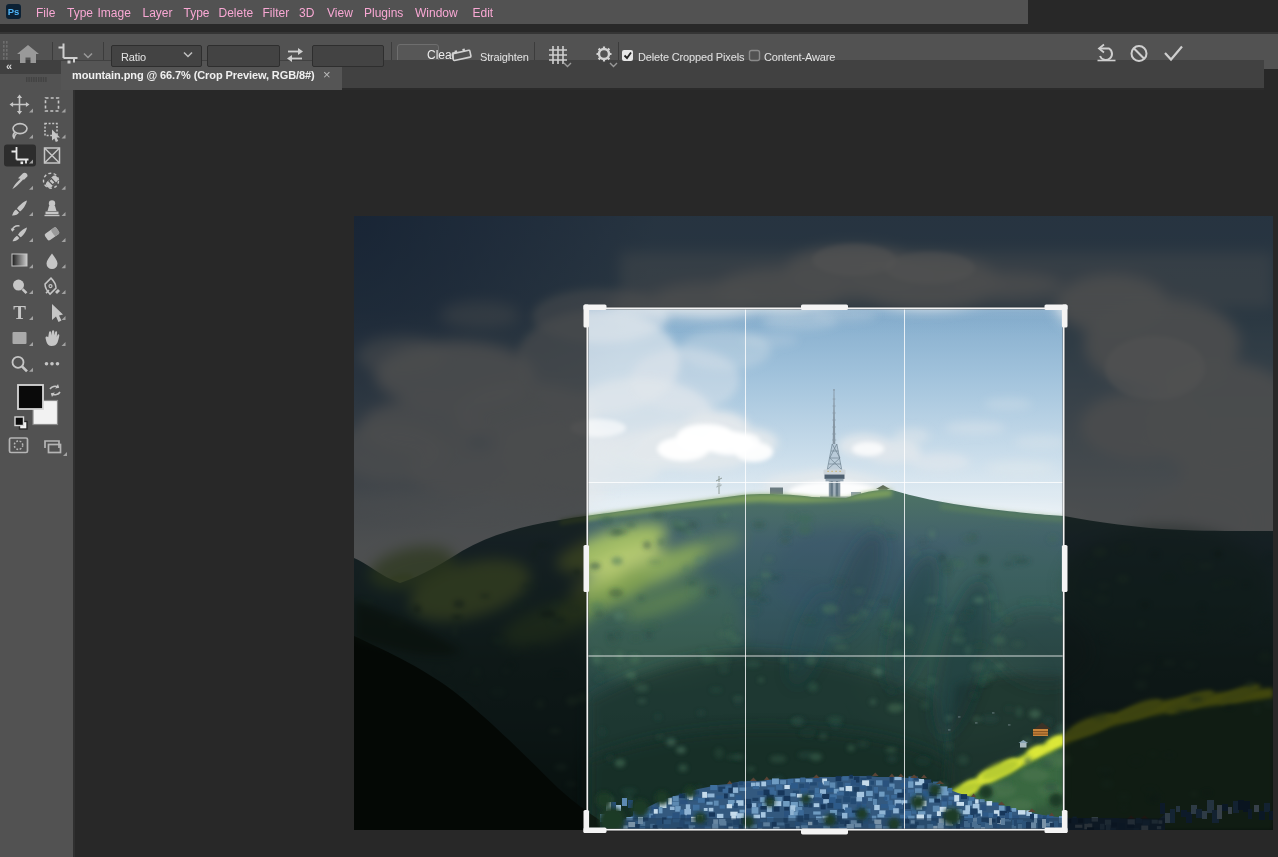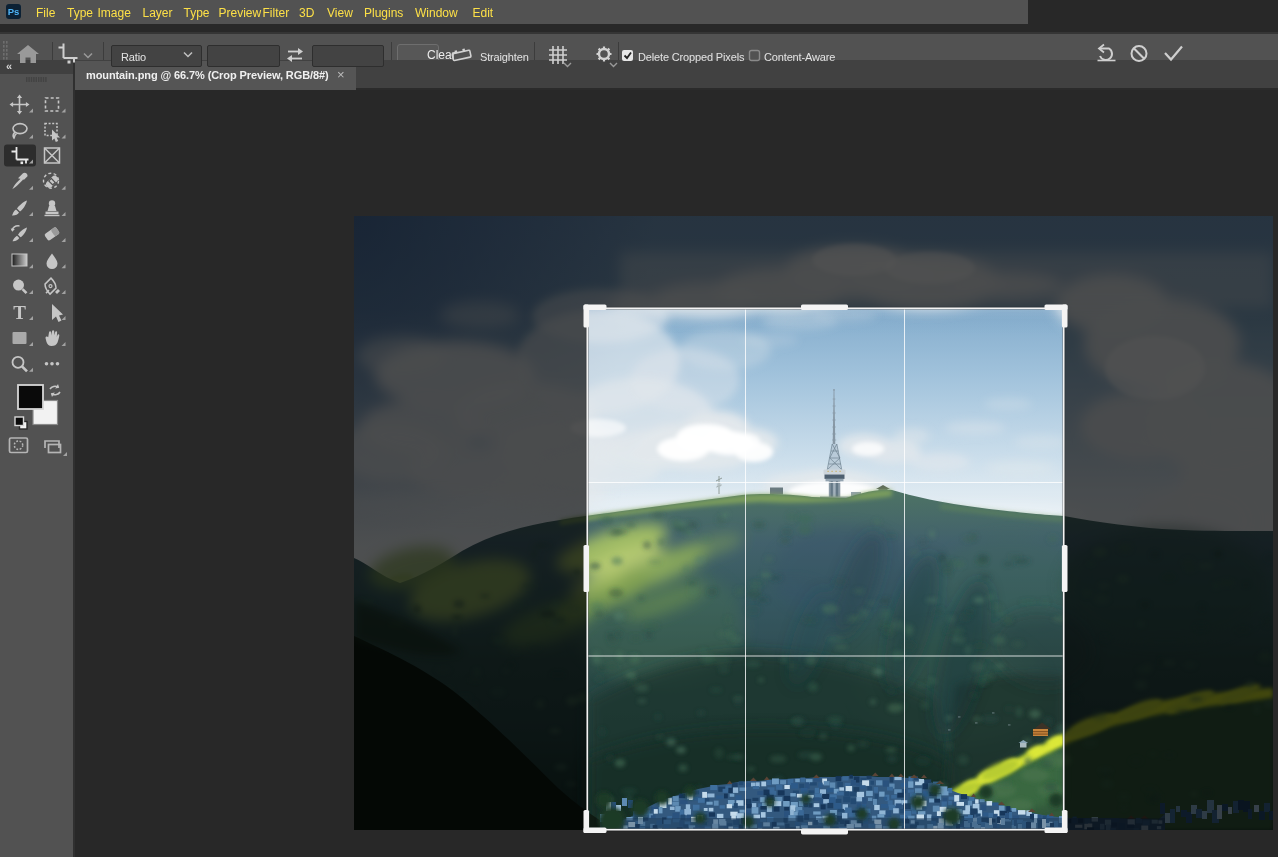--- a/index.html
+++ b/index.html
@@ -2,51 +2,51 @@
 <html><head>
 <meta charset="utf-8">
 <style>
   * { margin:0; padding:0; box-sizing:border-box; }
   html,body { width:1278px; height:857px; overflow:hidden; background:#282828;
     font-family:"Liberation Sans", sans-serif; }
   #menubar { position:absolute; left:0; top:0; width:1028px; height:24px; background:#525252; }
   #pslogo { position:absolute; left:6px; top:4px; width:15px; height:15px; border-radius:3px;
     background:#0c2134; color:#4eb4f7; font-size:9.5px; font-weight:bold;
     display:flex; align-items:center; justify-content:center; }
-  .mi { color:#fde047; font-size:12px; position:absolute; top:5.5px;text-align:center; }
+  .mi { color:#f9a8d4; font-size:12px; position:absolute; top:5.5px;text-align:center; }
   #optbar { position:absolute; left:0; top:24px; width:1278px; height:37px;
     background:#525252; border-top:2px solid #353535;margin-top:8px; }
   .sep { position:absolute; top:8px; width:1px; height:22px; background:#3c3c3c; }
   .field { position:absolute; top:11px; height:22px; background:#434343;
     border:1px solid #2e2e2e; border-radius:2px; z-index:1; }
   .lbl { position:absolute; color:#e3e3e3; z-index:2; font-size:11px; top:16.5px; letter-spacing:-0.15px; }
   #clearbtn { position:absolute; left:397px; top:10px; width:42px; height:23px;
     background:#575757; border:1px solid #6e6e6e; border-radius:3px;
     color:#ececec; font-size:12px; text-align:center; line-height:21px;padding-left:29px; }
-  #tabbar { position:absolute; left:75px; top:60px; width:1203px; height:30px;
+  #tabbar { position:absolute; left:61px; top:60px; width:1203px; height:30px;
     background:#414141; border-bottom:2px solid #2b2b2b; }
   #tab { position:absolute; left:0; top:1px; width:281px; height:29px; background:#555555;
     color:#f0f0f0; font-size:11px; font-weight:bold; line-height:28px; padding-left:11px; letter-spacing:-0.1px; white-space:nowrap; }
   #tab span.x { font-weight:normal; color:#bcbcbc; font-size:13px; position:absolute; left:262px; top:0; }
   #toolpanel { position:absolute; left:0; top:60px; width:75px; height:797px; background:#525252; }
   #tpedge { position:absolute; left:73px; top:0; width:2px; height:797px; background:#303030; }
   #tphead { position:absolute; left:0; top:0; width:73px; height:14px; background:#404040;
     color:#d6d6d6; font-size:11px; font-weight:bold; letter-spacing:-2px; padding-left:6px; line-height:12px; }
   #canvas { position:absolute; left:75px; top:90px; width:1203px; height:767px; background:#282828; }
 </style>
 </head>
 <body>
 <div id="menubar">
   <div id="pslogo">Ps</div>
   <span class="mi" style="left:36px">File</span>
   <span class="mi" style="left:67px">Type</span>
   <span class="mi" style="left:97.5px">Image</span>
   <span class="mi" style="left:142.5px">Layer</span>
   <span class="mi" style="left:183.5px">Type</span>
-  <span class="mi" style="left:218.5px">Preview</span>
+  <span class="mi" style="left:218.5px">Delete</span>
   <span class="mi" style="left:262.5px">Filter</span>
   <span class="mi" style="left:299px">3D</span>
   <span class="mi" style="left:327px">View</span>
   <span class="mi" style="left:364px">Plugins</span>
   <span class="mi" style="left:415px">Window</span>
   <span class="mi" style="left:472.5px">Edit</span>
 </div>
 <div id="optbar">
   <svg width="1278" height="35" viewBox="0 0 1278 35" style="position:absolute;left:0;top:0;z-index:3">
 

